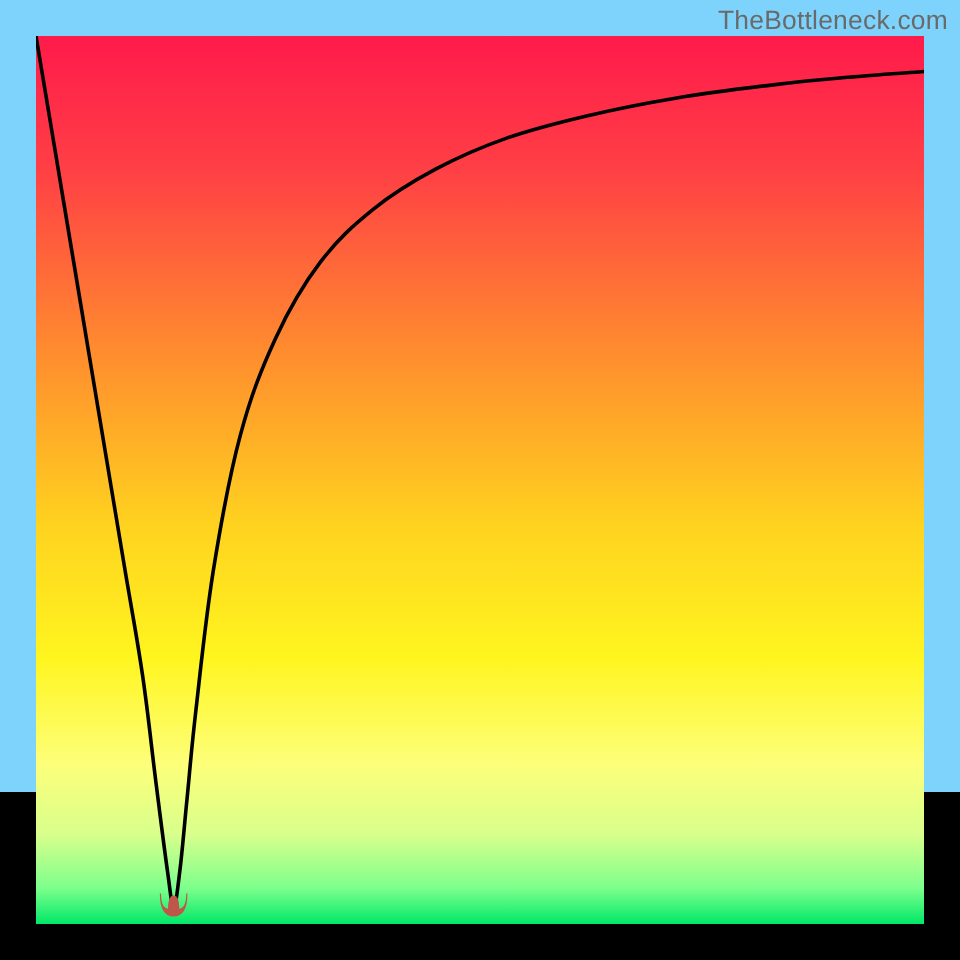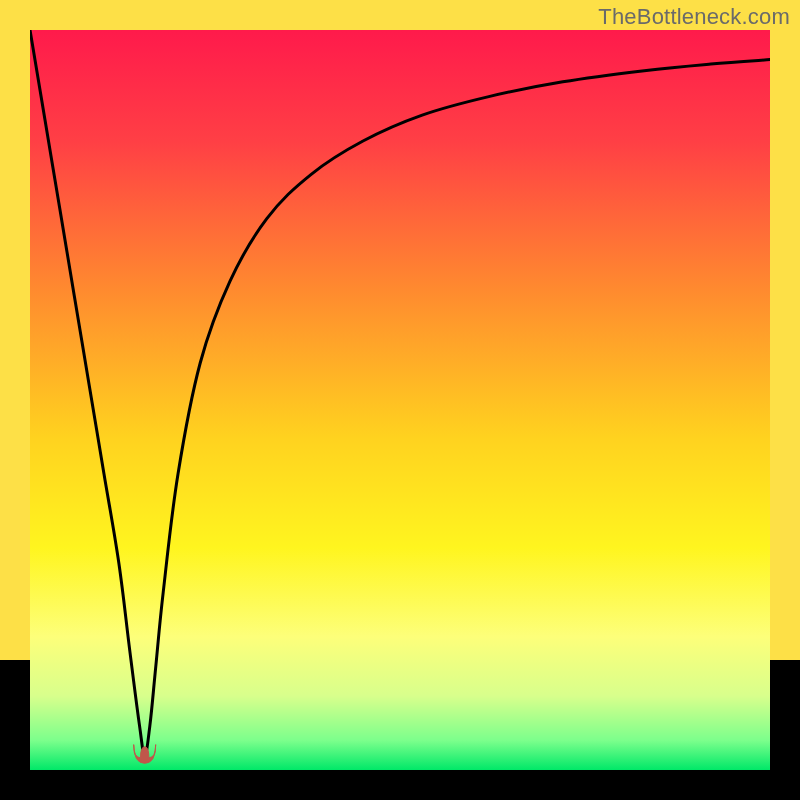--- a/index.html
+++ b/index.html
@@ -9,21 +9,21 @@
     height: 800px;
     overflow: hidden;
     background: #000;
     font-family: Arial, Helvetica, sans-serif;
   }
   .frame {
     position: absolute;
     left: 0; top: 0;
     width: 800px;
     height: 660px;
-    background: #fde047;
+    background: #7dd3fc;
   }
   .plot-area {
     position: absolute;
     left: 30px;
     top: 30px;
     width: 740px;
     height: 740px;
   }
   .watermark {
     position: absolute;

